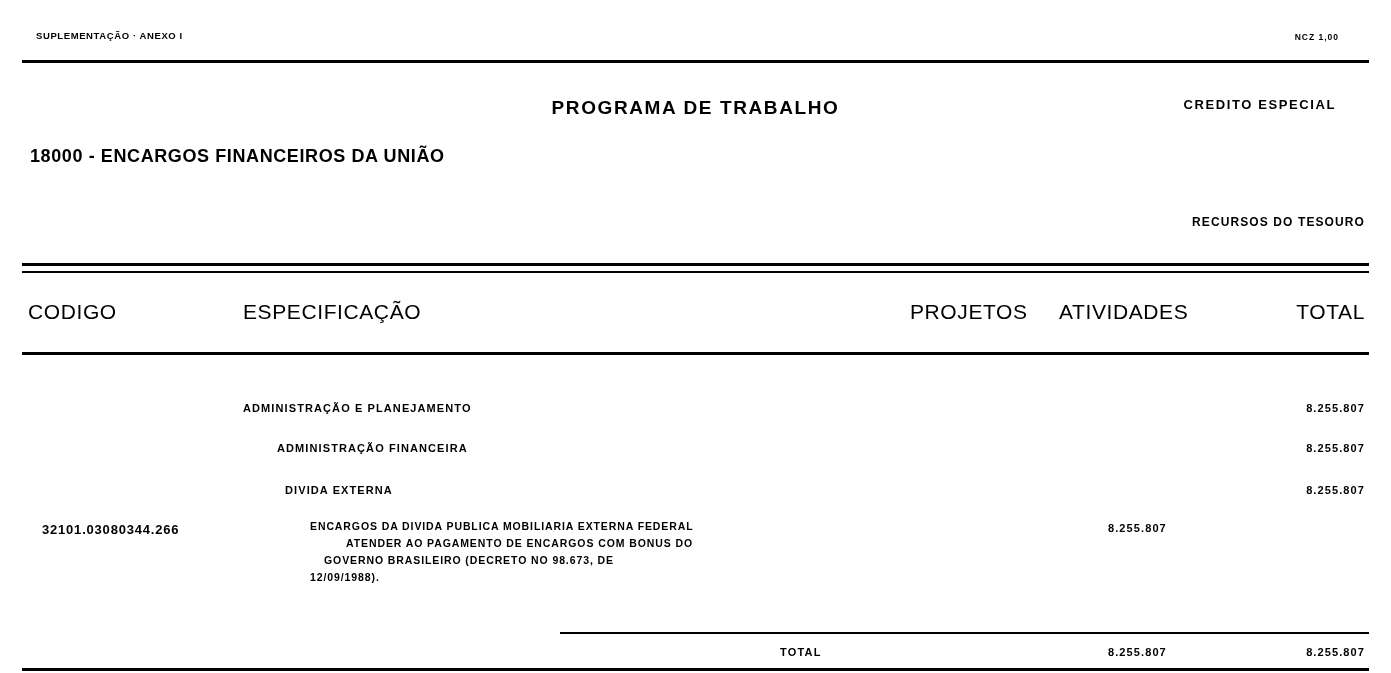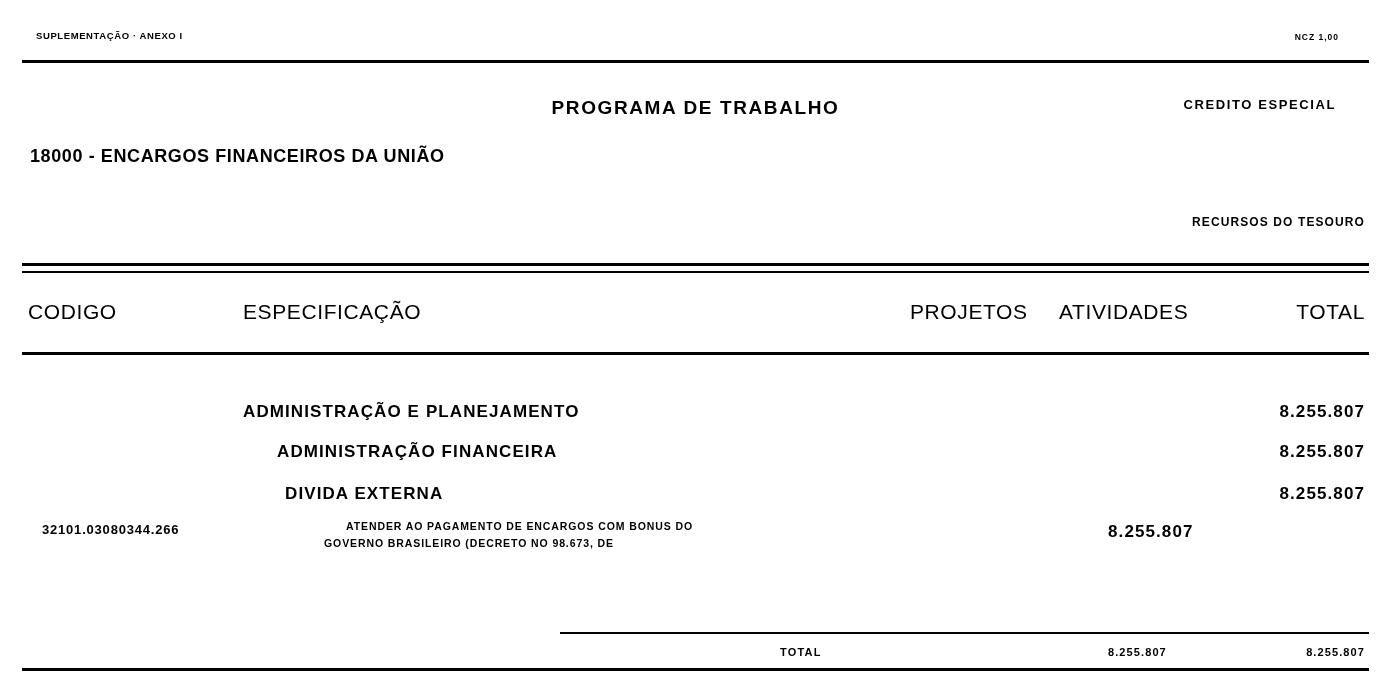--- a/index.html
+++ b/index.html
@@ -135,21 +135,21 @@
   .ch-ativ   { left: 1059px; }
   .ch-total  { right: 26px; }
 
   .rule-head {
     left: 22px; right: 22px; top: 352px; height: 3px;
   }
 
   
   .row {
     position: absolute;
-    font-size: 17px;
+    font-size: 11px;
     font-weight: bold;
     letter-spacing: 1.1px;
     white-space: nowrap;
   }
   .r-spec-1 { left: 243px; top: 402px; }
   .r-spec-2 { left: 277px; top: 442px; }
   .r-spec-3 { left: 285px; top: 484px; }
 
   .r-val-1 { right: 26px; top: 402px; }
   .r-val-2 { right: 26px; top: 442px; }
@@ -235,22 +235,24 @@
 
   <div class="row r-spec-2">ADMINISTRAÇÃO FINANCEIRA</div>
   <div class="row r-val-2">8.255.807</div>
 
   <div class="row r-spec-3">DIVIDA EXTERNA</div>
   <div class="row r-val-3">8.255.807</div>
 
   <div class="row r-code">32101.03080344.266</div>
 
   <div class="detail">
+    <div class="ln1">ENCARGOS DA DIVIDA PUBLICA MOBILIARIA EXTERNA FEDERAL</div>
     <div class="ln2">ATENDER AO PAGAMENTO DE   ENCARGOS   COM   BONUS   DO</div>
     <div class="ln3">GOVERNO  BRASILEIRO    (DECRETO    NO      98.673,    DE</div>
+    <div class="ln4">12/09/1988).</div>
   </div>
 
   <div class="row r-proj">8.255.807</div>
 
   <div class="rule rule-total-top"></div>
 
   <div class="total-label">TOTAL</div>
   <div class="total-proj">8.255.807</div>
   <div class="total-total">8.255.807</div>
 

